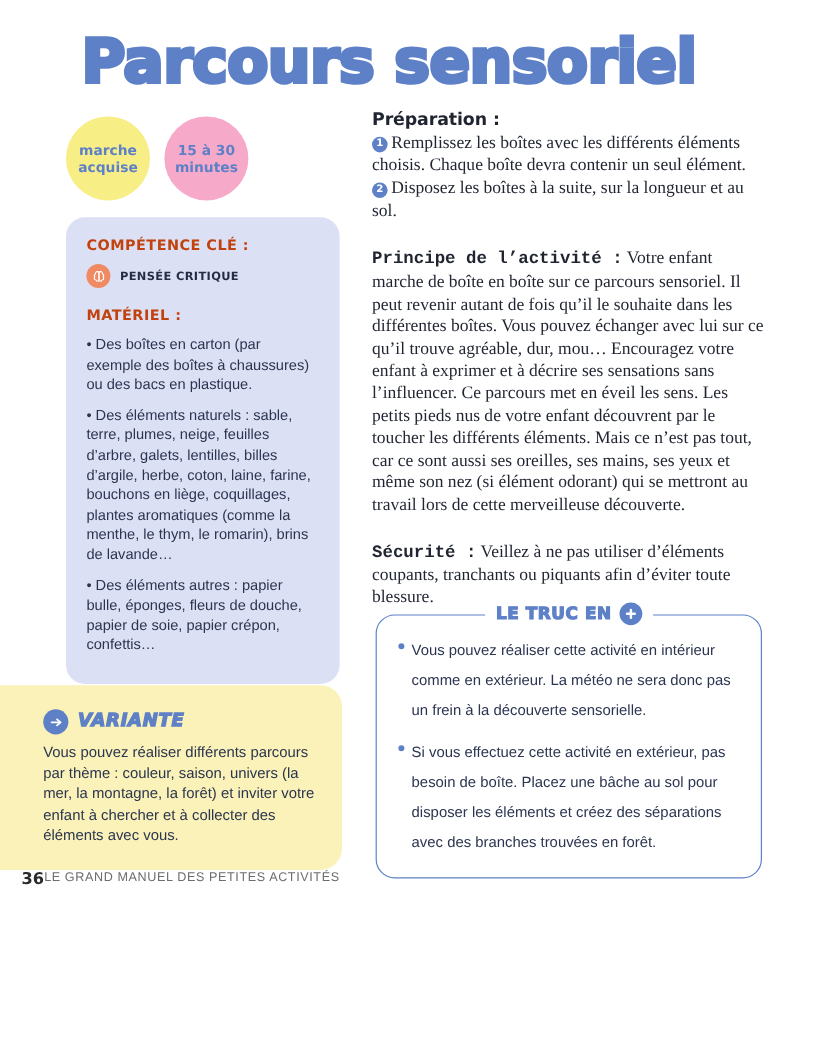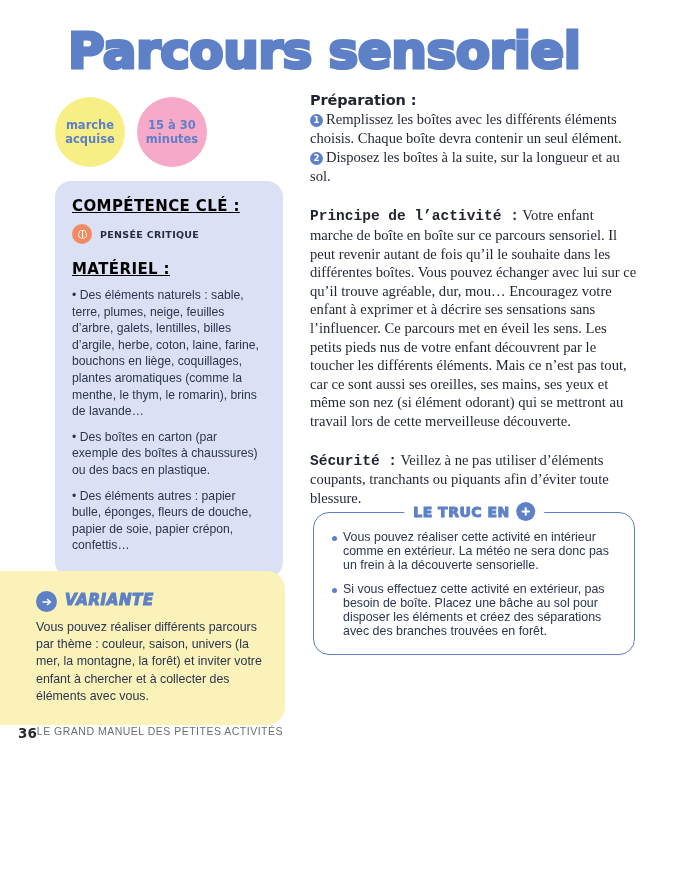--- a/index.html
+++ b/index.html
@@ -63,27 +63,26 @@
     left: 55px;
     top: 181px;
     width: 228px;
     padding: 16px 17px 20px 17px;
     box-sizing: border-box;
     background: #DCE0F4;
     border-radius: 16px;
     color: #2B3550;
   }
   .panel-heading {
-    color: #000000;
-    font-family: "DejaVu Sans", sans-serif;
-    font-weight: 700;
-    font-size: 15px;
+    color: #c2410c;
+    font-family: "DejaVu Sans", sans-serif;
+    font-weight: 700;
+    font-size: 12px;
     letter-spacing: 0.4px;
     margin: 0 0 9px 0;
-    text-decoration: underline;
   }
   .skill-row {
     display: flex;
     align-items: center;
     gap: 8px;
     margin-bottom: 16px;
   }
   .brain-icon {
     width: 20px;
     height: 20px;
@@ -241,21 +240,21 @@
     height: 19px;
     border-radius: 50%;
     background: #5D80C7;
     display: flex;
     align-items: center;
     justify-content: center;
     flex: 0 0 auto;
   }
   .truc-item {
     font-size: 12.4px;
-    line-height: 14px;
+    line-height: 25px;
     color: #2B3550;
     margin: 0 0 10px 0;
     position: relative;
     padding-left: 11px;
   }
   .truc-item:last-child { margin-bottom: 0; }
   .truc-item::before {
     content: "";
     position: absolute;
     left: 0;
@@ -317,22 +316,22 @@
           <path d="M12 5.5c-1.1-1.4-3.4-1.6-4.6-.3-1 1-1 2-0.7 2.7-1.2.3-2 1.3-2 2.5 0 .9.4 1.6 1 2.1-.6.5-1 1.3-1 2.1 0 1.5 1.3 2.7 2.9 2.7.2 1 1.2 1.8 2.4 1.8 1.3 0 2-.9 2-1.9V5.5z"></path>
           <path d="M12 5.5c1.1-1.4 3.4-1.6 4.6-.3 1 1 1 2 .7 2.7 1.2.3 2 1.3 2 2.5 0 .9-.4 1.6-1 2.1.6.5 1 1.3 1 2.1 0 1.5-1.3 2.7-2.9 2.7-.2 1-1.2 1.8-2.4 1.8-1.3 0-2-.9-2-1.9V5.5z"></path>
         </svg>
       </span>
       <span class="skill-label">PENSÉE CRITIQUE</span>
     </div>
 
     <div class="panel-heading">MATÉRIEL :</div>
 
     <div class="material-list">
+      <p>• Des boîtes en carton (par exemple des boîtes à chaussures) ou des bacs en plastique.</p>
       <p>• Des éléments naturels : sable, terre, plumes, neige, feuilles d’arbre, galets, lentilles, billes d’argile, herbe, coton, laine, farine, bouchons en liège, coquillages, plantes aromatiques (comme la menthe, le thym, le romarin), brins de lavande…</p>
-      <p>• Des boîtes en carton (par exemple des boîtes à chaussures) ou des bacs en plastique.</p>
       <p>• Des éléments autres : papier bulle, éponges, fleurs de douche, papier de soie, papier crépon, confettis…</p>
     </div>
   </div>
 
   <div class="variante">
     <div class="variante-head">
       <span class="arrow-icon">
         <svg width="12" height="12" viewBox="0 0 24 24" fill="none" stroke="#FFFFFF" stroke-width="3" stroke-linecap="round" stroke-linejoin="round">
           <line x1="4" y1="12" x2="18" y2="12"></line>
           <polyline points="13,7 19,12 13,17"></polyline>

